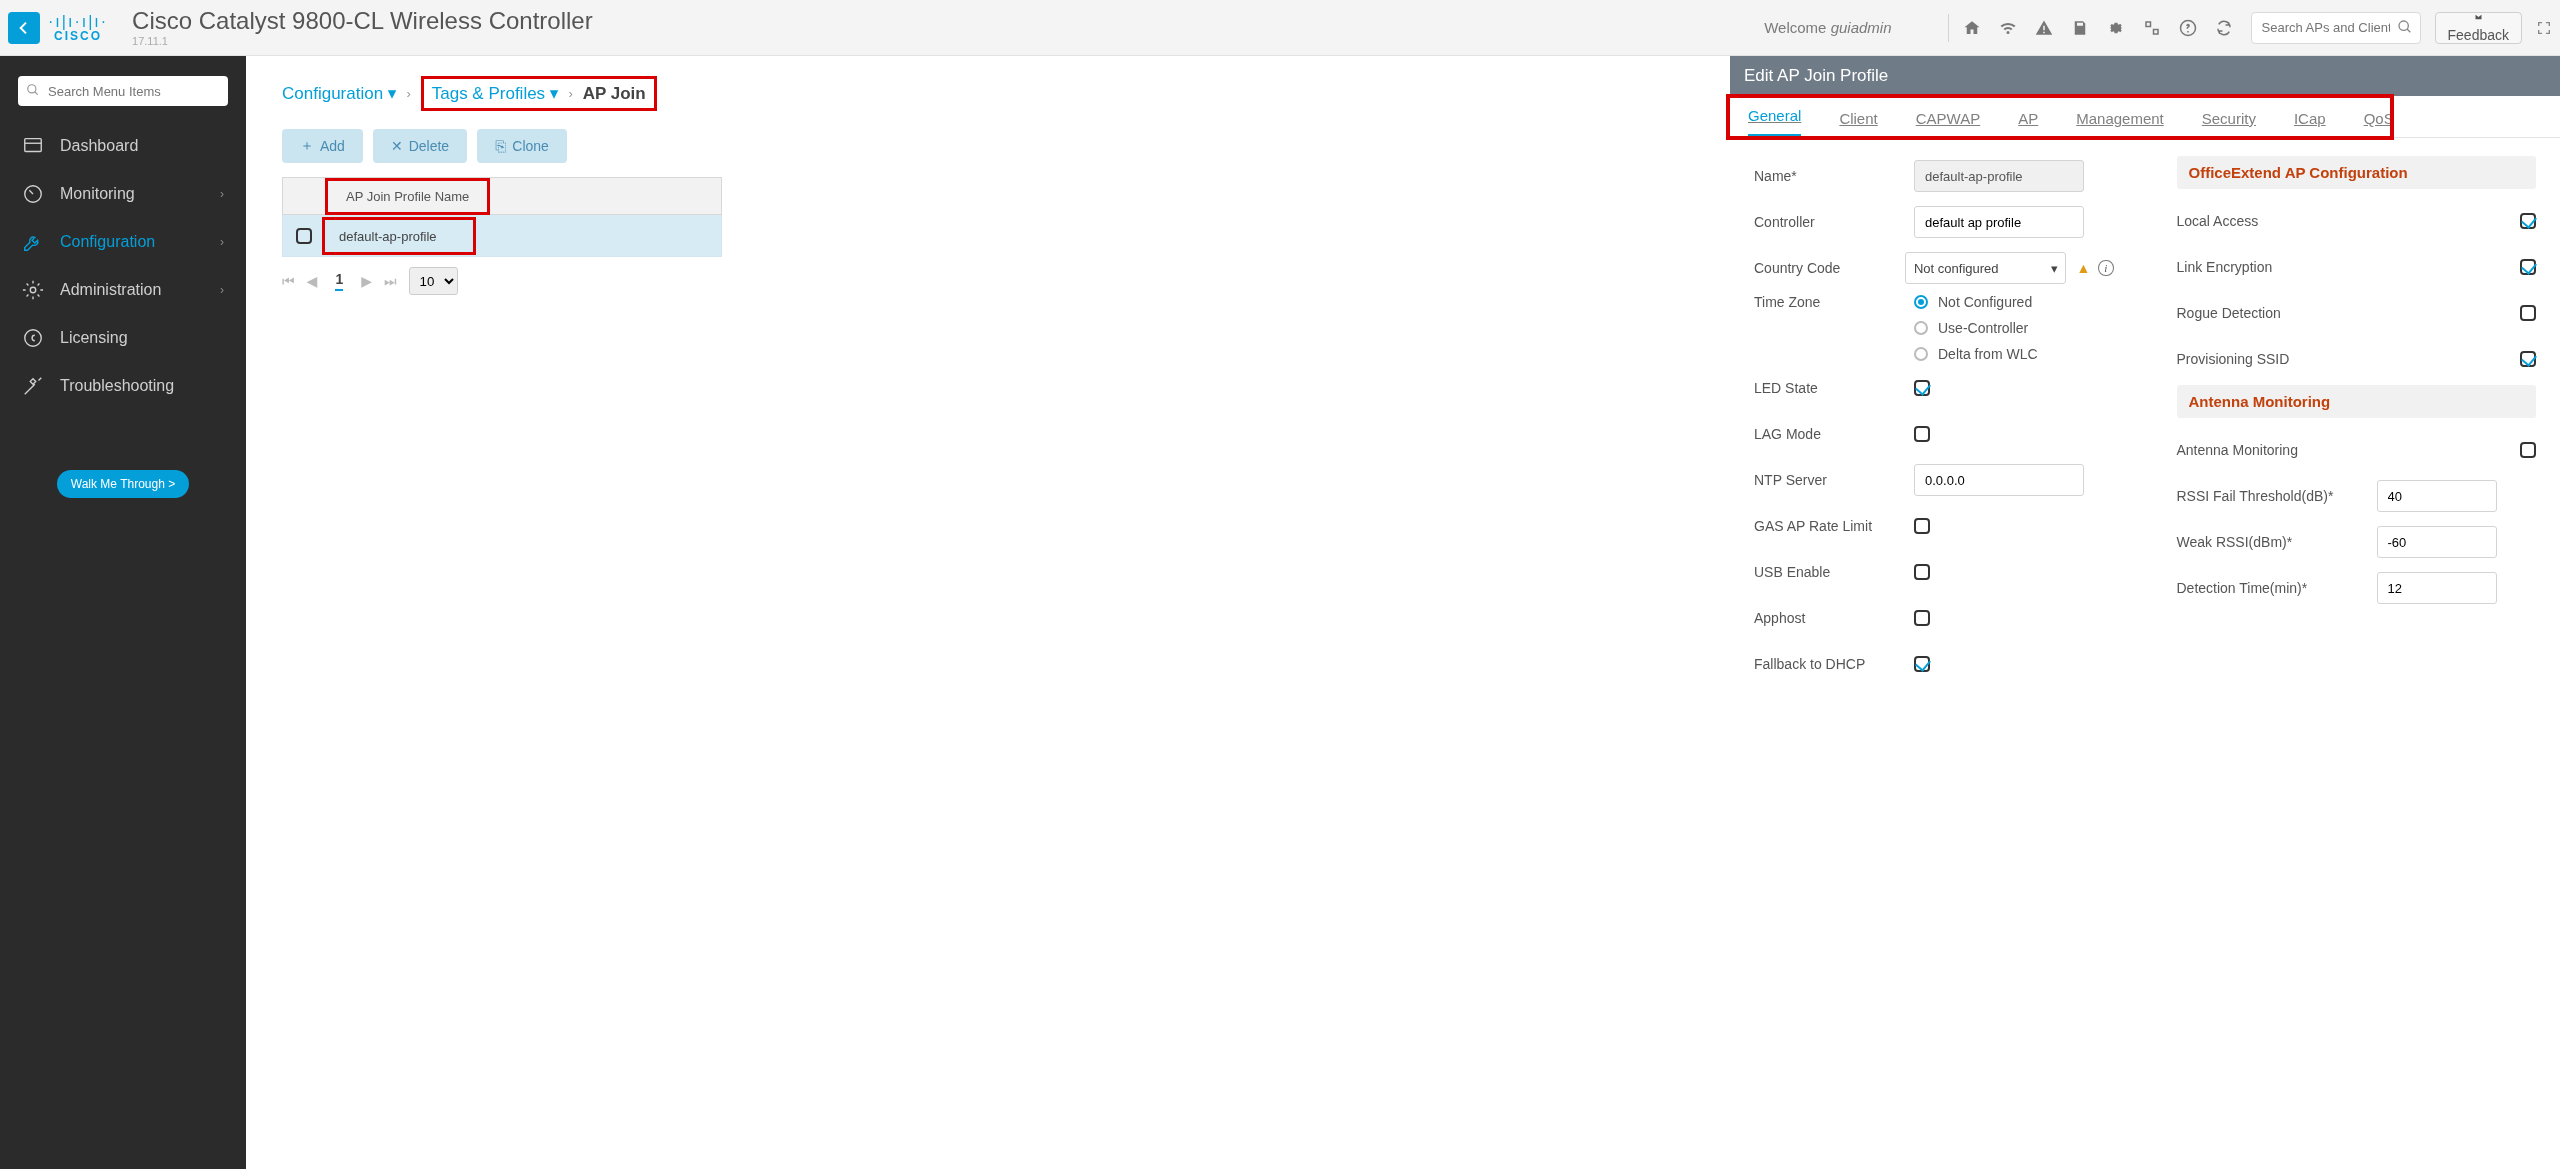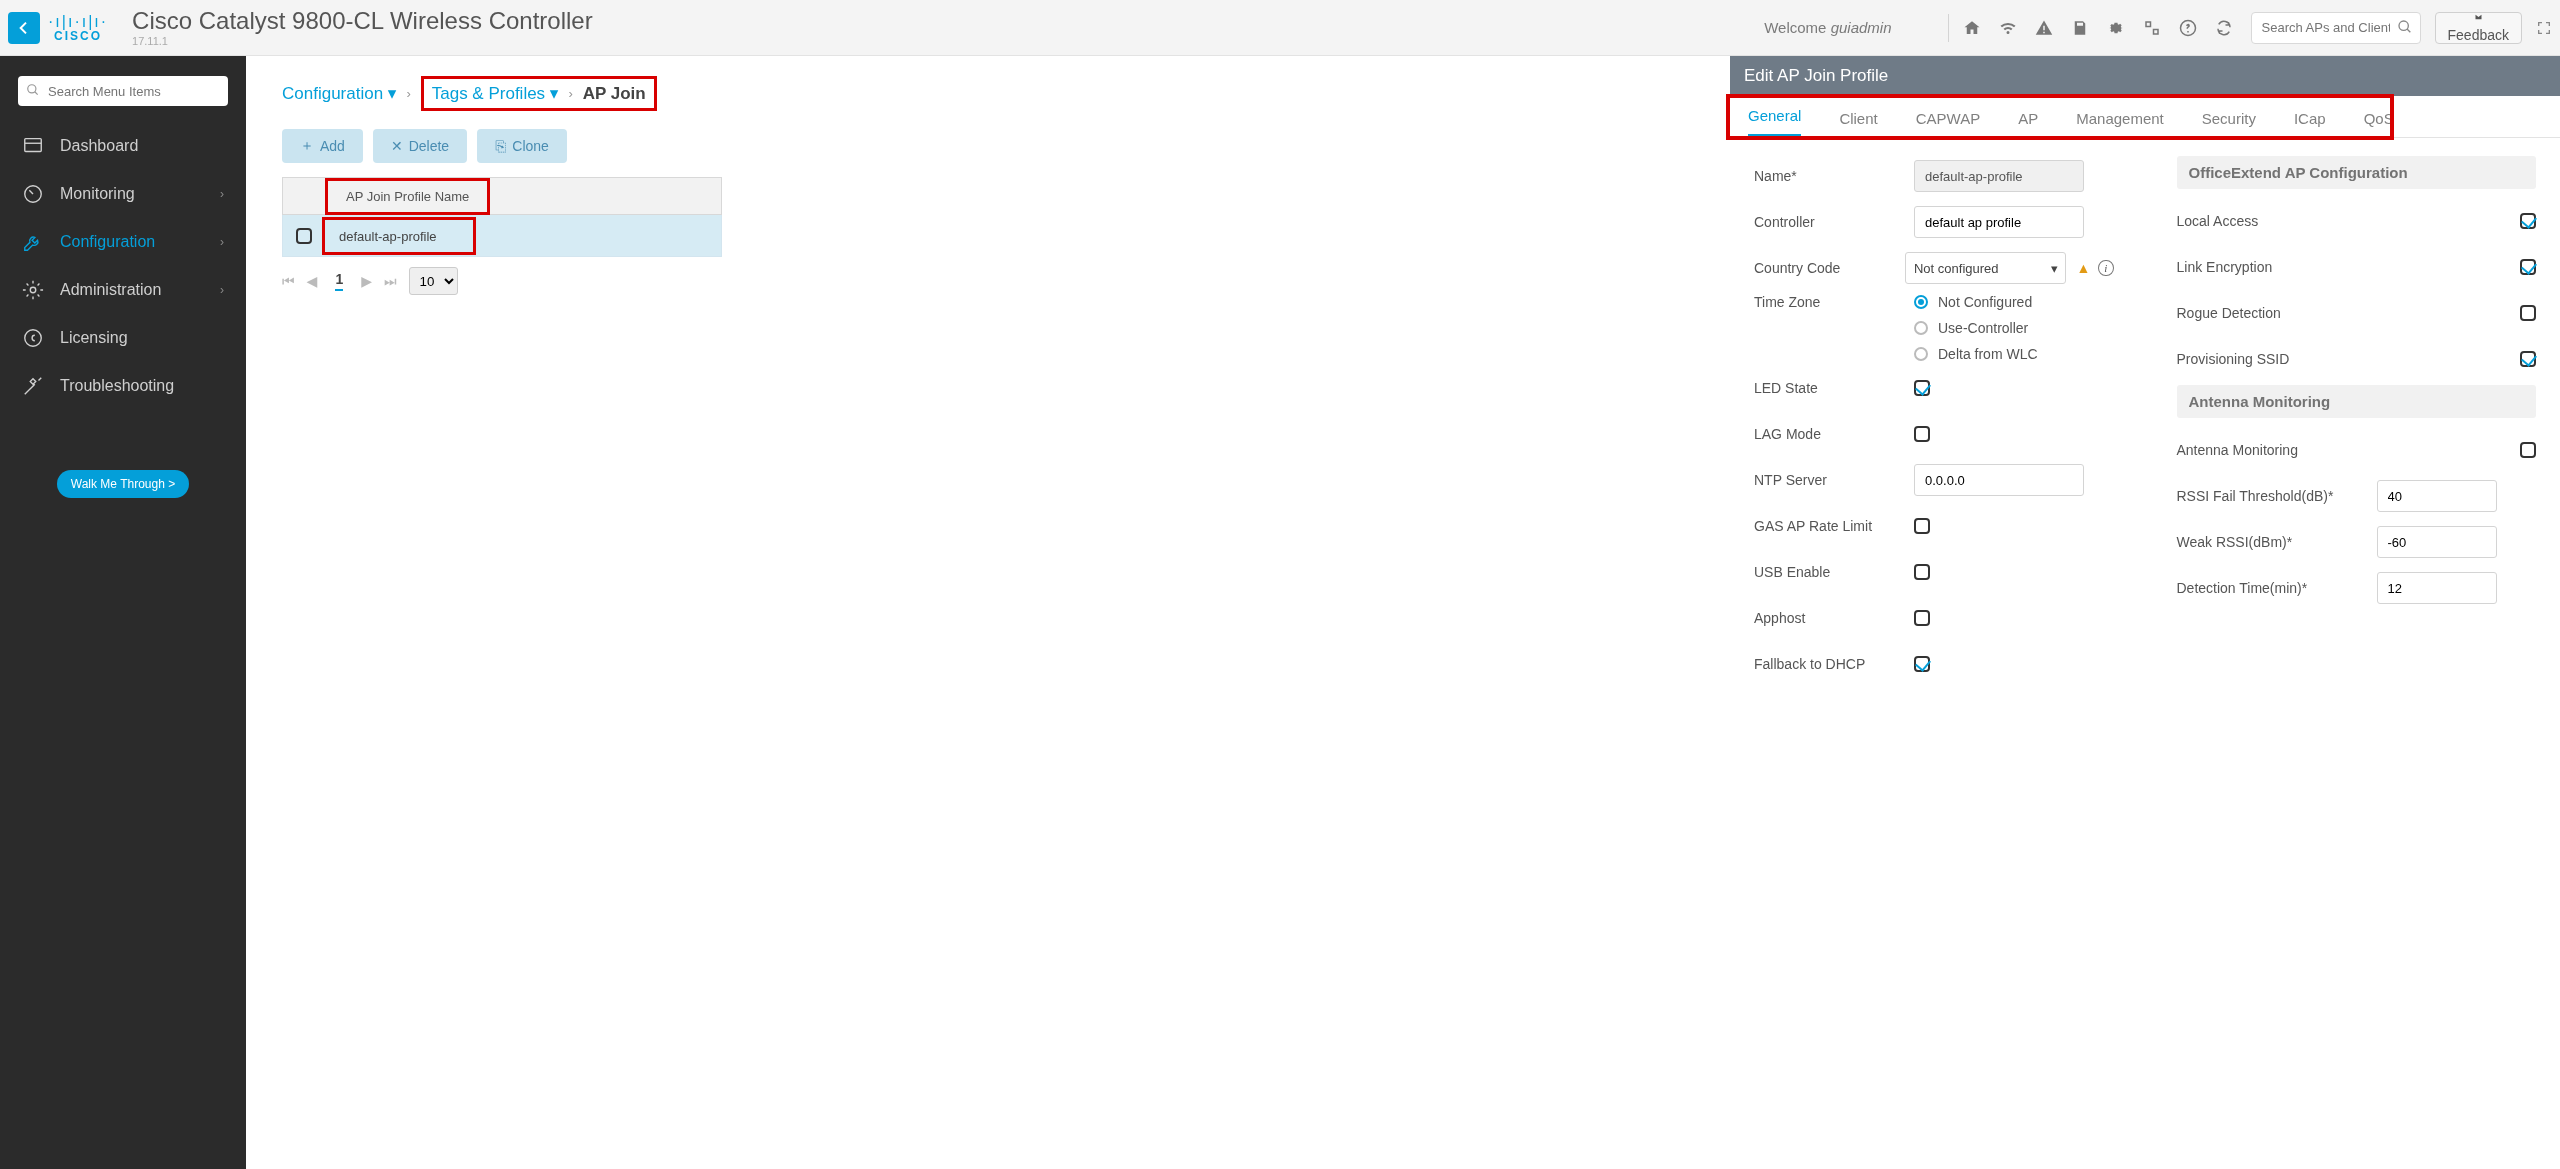--- a/index.html
+++ b/index.html
@@ -62,21 +62,21 @@
 
   .pager { display:flex; align-items:center; gap:12px; margin-top:10px; font-size:14px; color:#888; }
   .pager .pg-btn { color:#bbb; cursor:default; }
   .pager .pg-num { color:#444; font-weight:600; margin:0 6px; border-bottom:2px solid #049fd9; padding-bottom:2px;}
   .pager select { height:28px; border:1px solid #ccc; border-radius:3px; padding:0 6px; }
 
   
   .panel { width:830px; background:#fff; display:flex; flex-direction:column; }
   .panel-head { height:40px; background:#6f7b87; color:#fff; display:flex; align-items:center; padding:0 14px; font-size:17px; }
   .panel-tabs-wrap { position:relative; }
-  .panel-tabs { height:42px; display:flex; align-items:flex-end; gap:38px; padding:0 18px; border-bottom:1px solid #e3e3e3; font-size:15px; color:#808080; }
+  .panel-tabs { height:42px; display:flex; align-items:flex-end; gap:38px; padding:0 18px; border-bottom:1px solid #e3e3e3; font-size:15px; color:#808080;text-decoration:underline; }
   .red-box-tabs { position:absolute; left:-4px; top:-2px; height:46px; border:4px solid #d80000; width:668px; pointer-events:none; }
   .ptab { padding-bottom:10px; cursor:pointer; }
   .ptab.active { color:#049fd9; border-bottom:3px solid #049fd9; font-weight:500; }
 
   .panel-body { display:flex; padding:18px 24px; gap:63px; overflow:auto; }
   .col { flex:1; min-width:0; }
   .frow { display:flex; align-items:center; min-height:40px; margin-bottom:6px; }
   .flabel { width:160px; color:#555; font-size:14px; }
   .finput { height:32px; width:170px; border:1px solid #d4d4d4; border-radius:3px; padding:0 10px; font-size:13px; background:#fff; }
   .finput.ro { background:#f0f0f0; color:#555; }
@@ -84,21 +84,21 @@
   .warn-ico { color:#e29a14; margin-left:10px; }
   .info-ico { border:1px solid #777; border-radius:50%; width:16px; height:16px; display:inline-flex; align-items:center; justify-content:center; font-size:11px; margin-left:8px; color:#555; font-family:serif; font-style:italic;}
   .radio-col { display:flex; flex-direction:column; gap:10px; }
   .radio-item { display:flex; align-items:center; gap:10px; font-size:14px; color:#555; }
   .radio-dot { width:14px; height:14px; border-radius:50%; border:2px solid #bbb; position:relative; }
   .radio-dot.on { border-color:#049fd9; }
   .radio-dot.on::after { content:""; position:absolute; inset:2px; background:#049fd9; border-radius:50%; }
   .check { width:16px; height:16px; border:2px solid #333; border-radius:4px; position:relative; display:inline-block; }
   .check.on::after { content:""; position:absolute; left:2px; top:-1px; width:8px; height:11px; border:solid #049fd9; border-width:0 2.5px 2.5px 0; transform:rotate(40deg);}
   .check-row .flabel { width:auto; flex:1; }
-  .section-head { background:#f1f1f1; font-weight:600; color:#737373; padding:8px 12px; font-size:15px; border-radius:3px; margin-bottom:12px; }
+  .section-head { background:#f1f1f1; font-weight:600; color:#c2410c; padding:8px 12px; font-size:15px; border-radius:3px; margin-bottom:12px; }
   .short-input { width:120px; }
   .col .flabel.wide { width:200px; }
 
 </style>
 </head>
 <body>
 
 <div class="topbar">
   <div class="back-btn">
     <svg viewBox="0 0 24 24" fill="none" stroke="currentColor" stroke-width="3" width="16" height="16">

